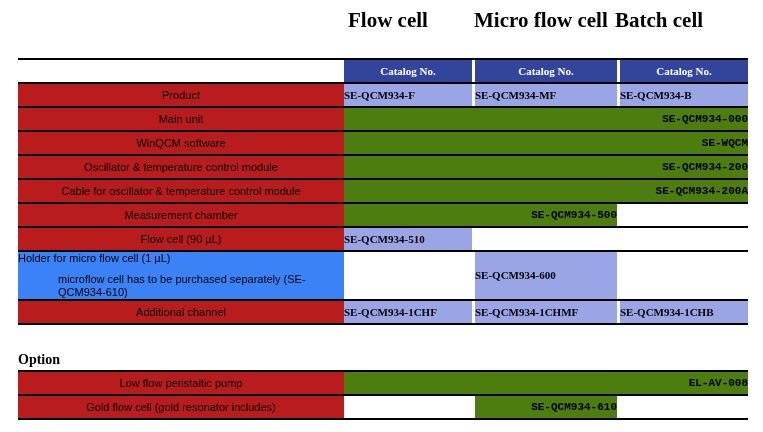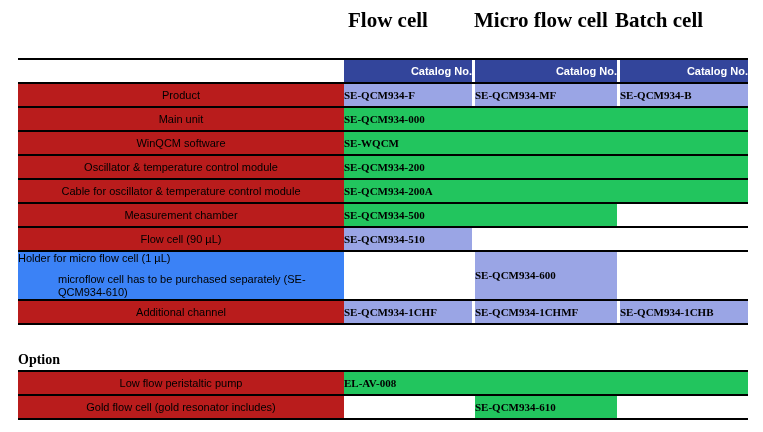--- a/index.html
+++ b/index.html
@@ -45,27 +45,28 @@
   }
   .lbl2{
     padding-left:5px;text-align:left;background:#3b82f6;
     height:42px;font-size:11px;
   }
   .lbl2 .l1{display:block;margin-bottom:8px;}
   .lbl2 .l2{display:block;padding-left:40px;}
 
   .hd{
     background:#33459B;color:#ffffff;font-weight:bold;
-    font-size:12px;padding-left:5px;text-align:right;
+    font-size:12px;padding-left:5px;text-align:center;
     border-top:2px solid #000;border-bottom:2px solid #000;
     height:18px;
+    font-family:Liberation Serif, serif;
   }
   .val{
-    background:#22c55e;color:#000;text-align:left;
-    font-family:Liberation Serif, serif;
+    background:#4d7c0f;color:#000;text-align:right;
+    font-family:Liberation Mono, monospace;
     font-weight:bold;font-size:13px;
     border-top:2px solid #000;border-bottom:2px solid #000;
   }
   .val-l{
     background:#9AA5E5;color:#000;text-align:left;padding-left:6px;
     font-family:"Liberation Serif", serif;
     font-weight:bold;font-size:13px;
     border-top:2px solid #000;border-bottom:2px solid #000;
   }
   .empty{

